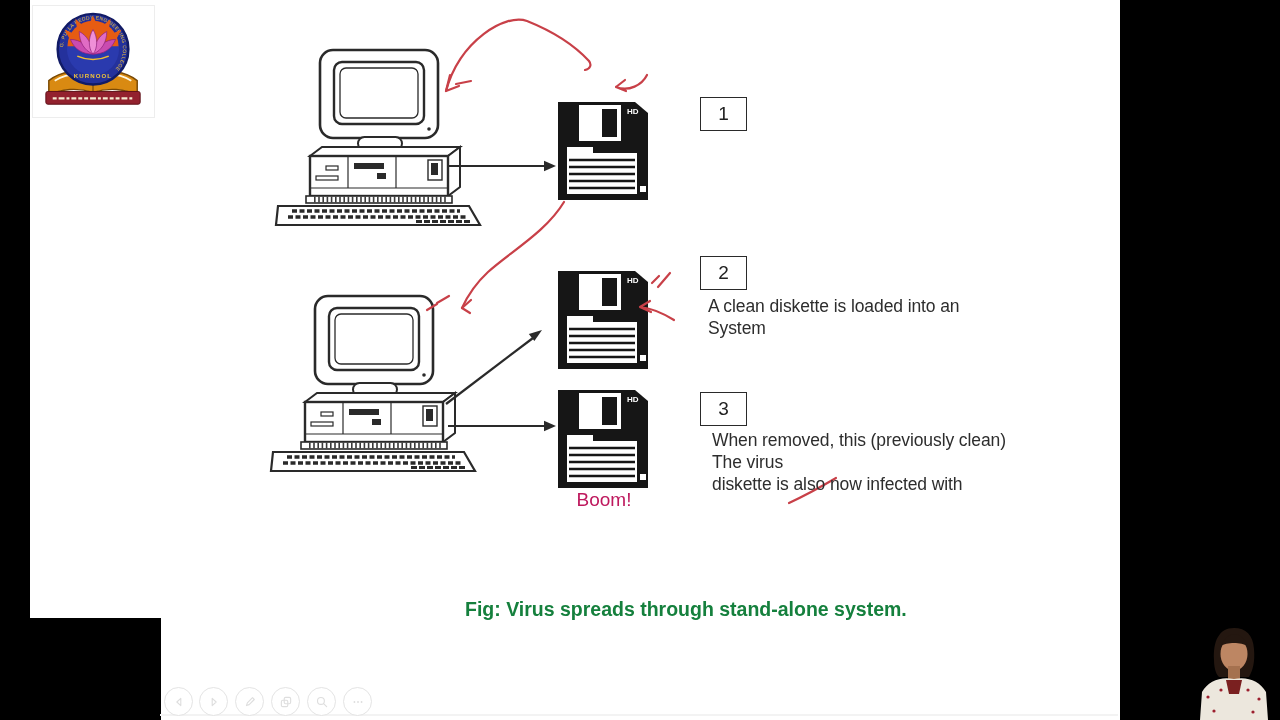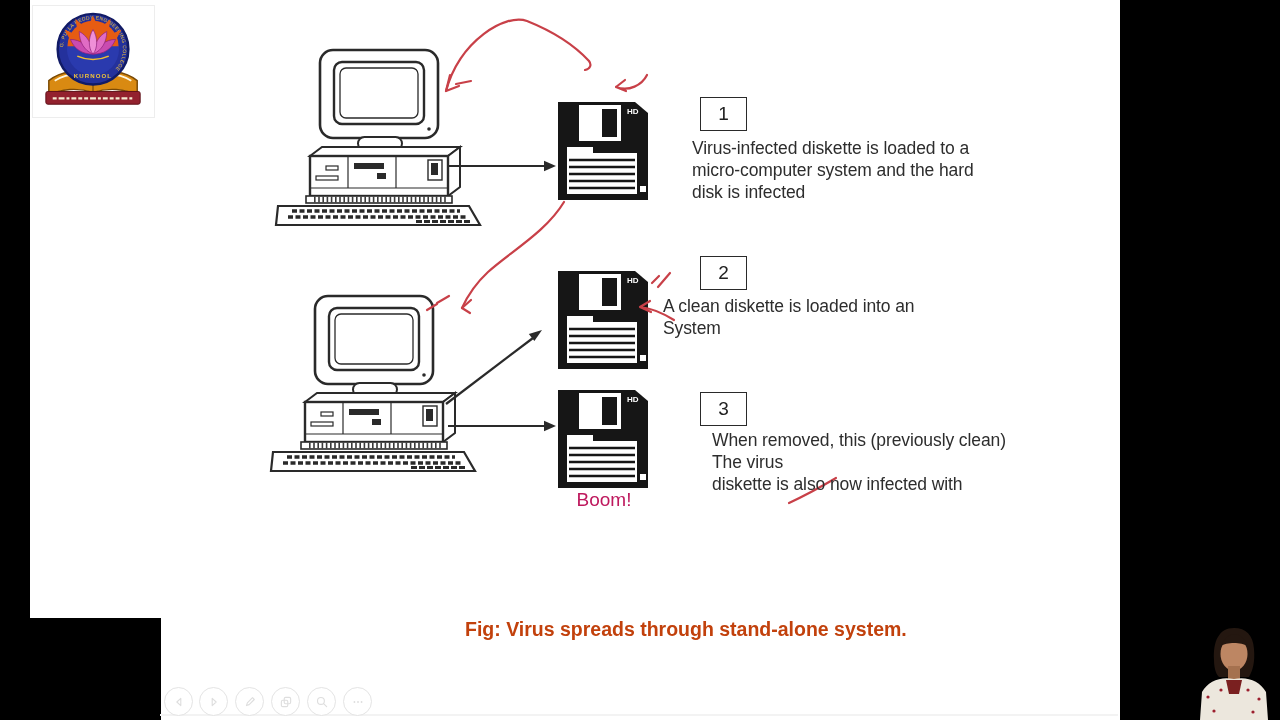--- a/index.html
+++ b/index.html
@@ -12,21 +12,21 @@
   .webcam{position:absolute;left:1188px;top:612px;width:92px;height:108px;background:#000;}
   .logo{position:absolute;left:32px;top:5px;width:123px;height:113px;background:#fff;
         border:1px solid #ededed;box-sizing:border-box;}
   .diagram-svg{position:absolute;left:0;top:0;width:1280px;height:720px;}
   .stepbox{position:absolute;width:45px;height:32px;border:1.7px solid #2a2a2a;
            display:flex;align-items:center;justify-content:center;
            font-size:19px;color:#222;background:#fff;}
   .steptext{position:absolute;font-size:17.5px;line-height:21.8px;color:#2d2d2d;letter-spacing:-0.1px;}
   .boom{position:absolute;left:556px;top:489px;width:96px;text-align:center;
         font-size:19px;color:#be185d;}
-  .caption{position:absolute;left:465px;top:598px;font-weight:bold;font-size:19.5px;color:#c2410c;margin-top:20px;}
+  .caption{position:absolute;left:465px;top:598px;font-weight:bold;font-size:19.5px;color:#15803d;}
   .hairline{position:absolute;left:160px;top:714px;width:958px;height:1.5px;background:#f3f3f3;}
   .tb{position:absolute;top:687px;width:29px;height:29px;border:1.4px solid #e4e4e4;
       border-radius:50%;background:#fff;padding:0;display:flex;align-items:center;
       justify-content:center;cursor:pointer;box-sizing:border-box;}
   .tb svg{stroke:#dedede;fill:none;stroke-width:1.6;stroke-linecap:round;stroke-linejoin:round;}
 </style>
 </head>
 <body>
 
 <div class="canvas">
@@ -156,26 +156,21 @@
       <path d="M658,287 L670,273 M652,283 L659,276"></path>
       <path d="M674,320 C661,312 650,308 640,307 M640,307 L650,301 M640,307 L651,312"></path>
       <path d="M789,503 C804,496 819,488 836,478"></path>
     </g>
   </svg>
 
   <div class="stepbox" style="left:700px;top:97px">1</div>
   <div class="stepbox" style="left:700px;top:256px">2</div>
   <div class="stepbox" style="left:700px;top:392px">3</div>
 
-  <div class="steptext" style="left:692px;top:138px">
-    <div>Virus-infected diskette is loaded to a</div>
-    <div>micro-computer system and the hard</div>
-    <div>disk is infected</div>
-  </div>
-  <div class="steptext" style="left:663px;top:296px">
+  <div class="steptext" style="left:708px;top:296px">
     <div>A clean diskette is loaded into an</div>
     <div>System</div>
   </div>
   <div class="steptext" style="left:712px;top:430px">
     <div>When removed, this (previously clean)</div>
     <div>The virus</div>
     <div>diskette is also now infected with</div>
   </div>
 
   <div class="boom">Boom!</div>

